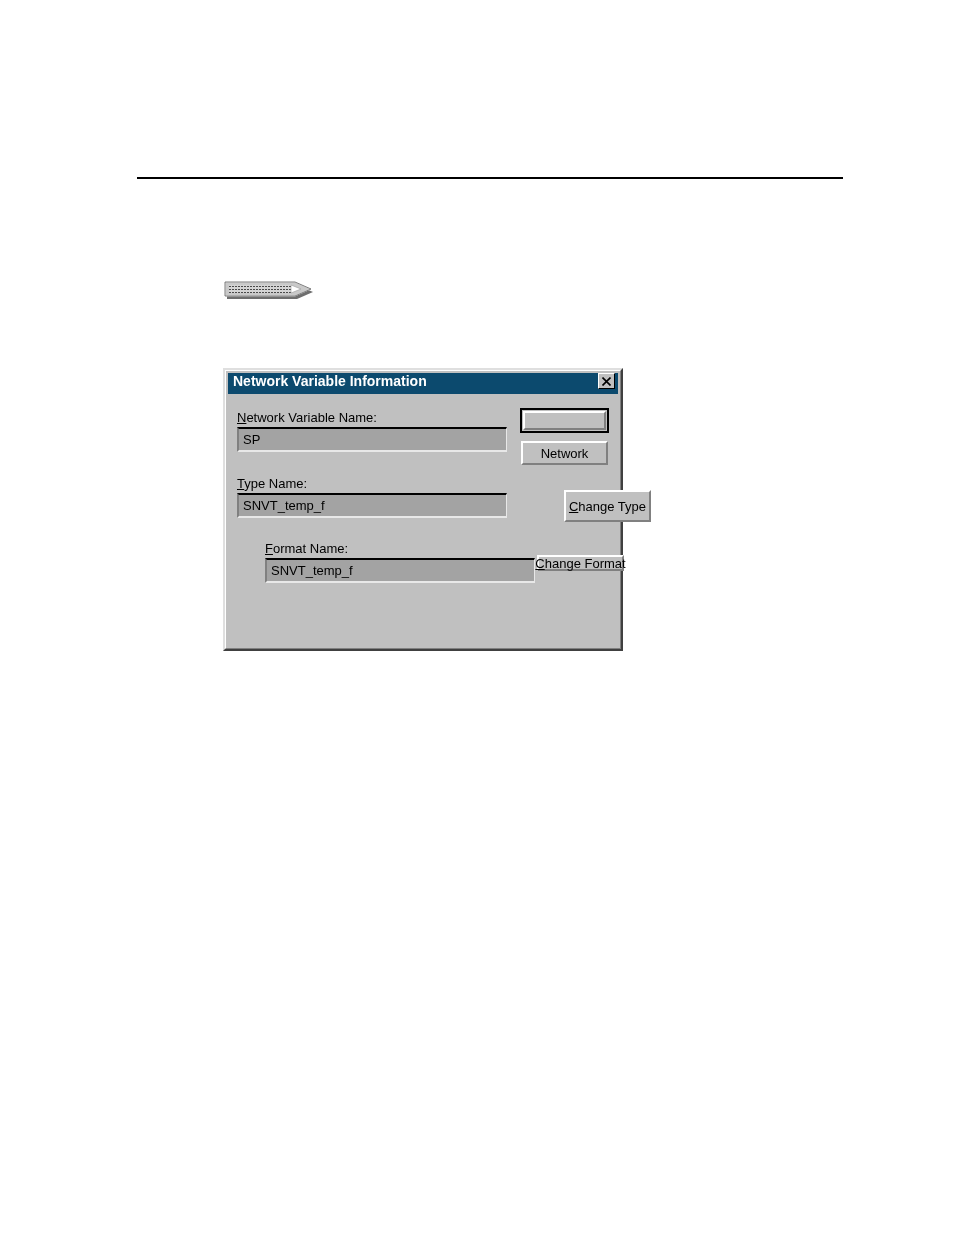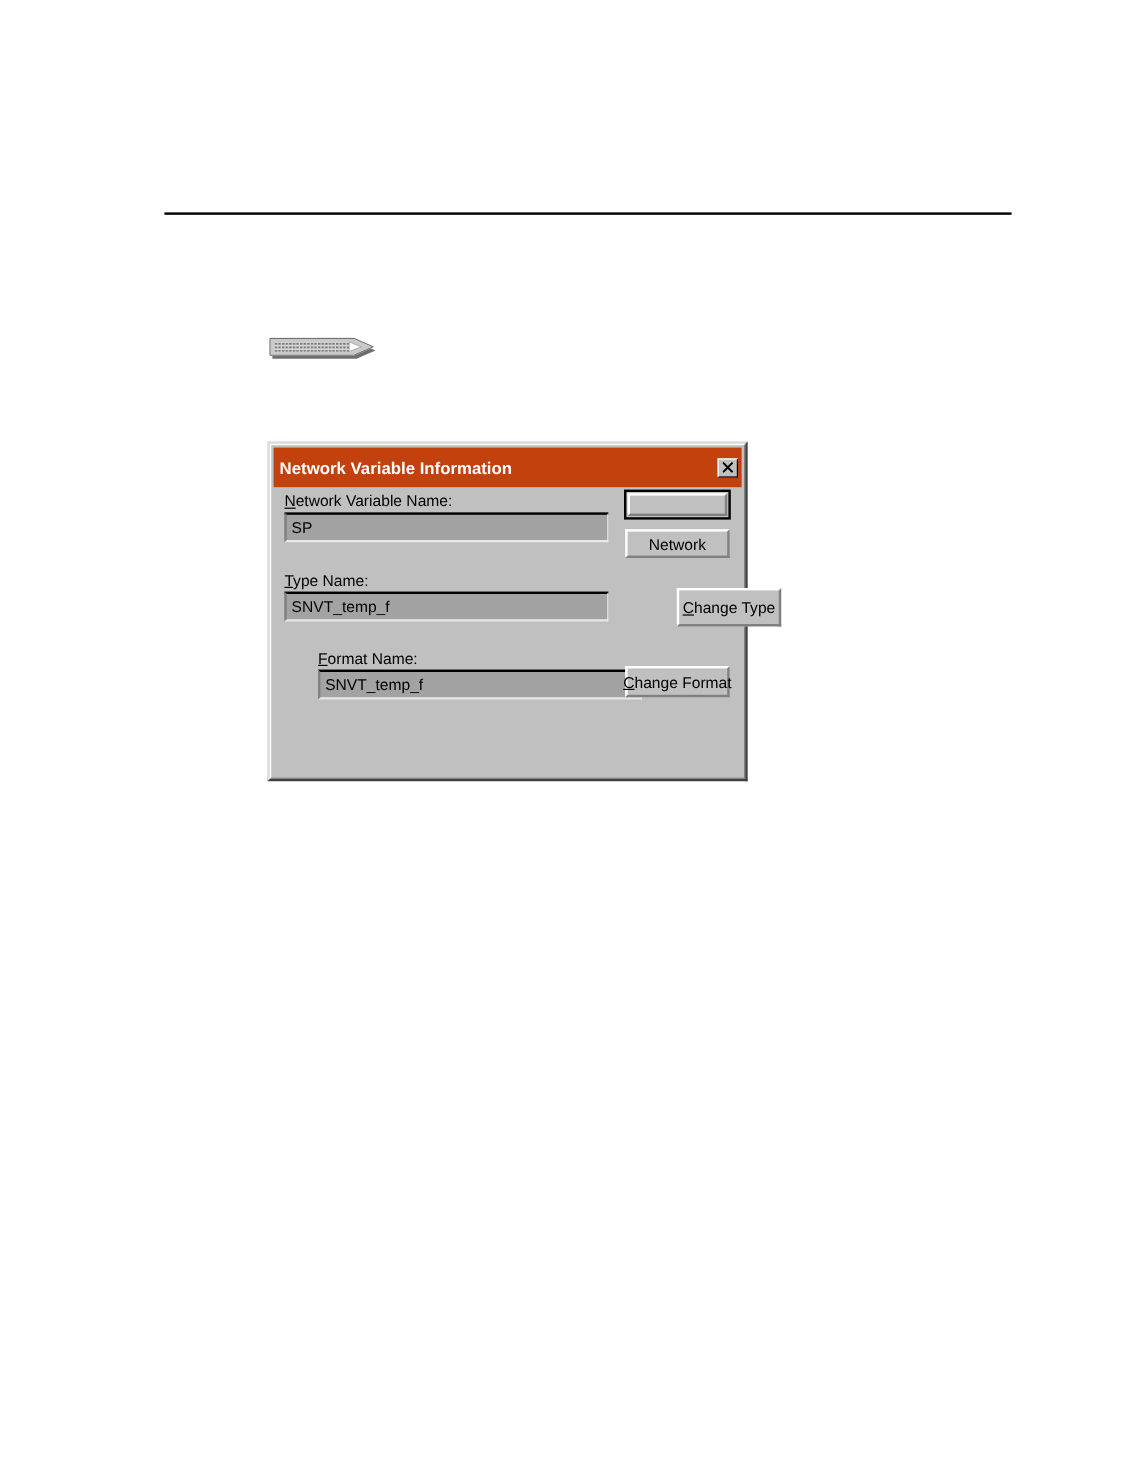--- a/index.html
+++ b/index.html
@@ -58,24 +58,23 @@
     border-bottom: 1px solid #808080;
     box-sizing: border-box;
     pointer-events: none;
   }
 
   .titlebar {
     position: absolute;
     left: 3px;
     top: 3px;
     width: 390px;
-    height: 33px;
-    background: #c2410c;
-    display: flex;
-    align-items: center;
+    height: 21px;
+    background: #0c4a6e;
+    display: flex;
     box-sizing: border-box;
   }
   .titlebar-text {
     color: #ffffff;
     font-size: 14px;
     font-weight: bold;
     padding-left: 5px;
     letter-spacing: 0px;
     white-space: nowrap;
   }
@@ -255,18 +254,18 @@
     </div>
 
     <div class="btn" style="left:296px; top:45px; width:87px; height:24px;">
       <span>Network</span>
     </div>
 
     <div class="btn" style="left:296px; top:94px; width:87px; height:32px;margin-left:43px;">
       <span><u>C</u><span>hange Type</span></span>
     </div>
 
-    <div class="btn" style="left:296px; top:159px; width:87px; height:26px;">
+    <div class="btn" style="left:312px; top:159px; width:87px; height:16px;">
       <span><u>C</u><span>hange Format</span></span>
     </div>
 
   </div>
 </div>
 
 </body></html>

